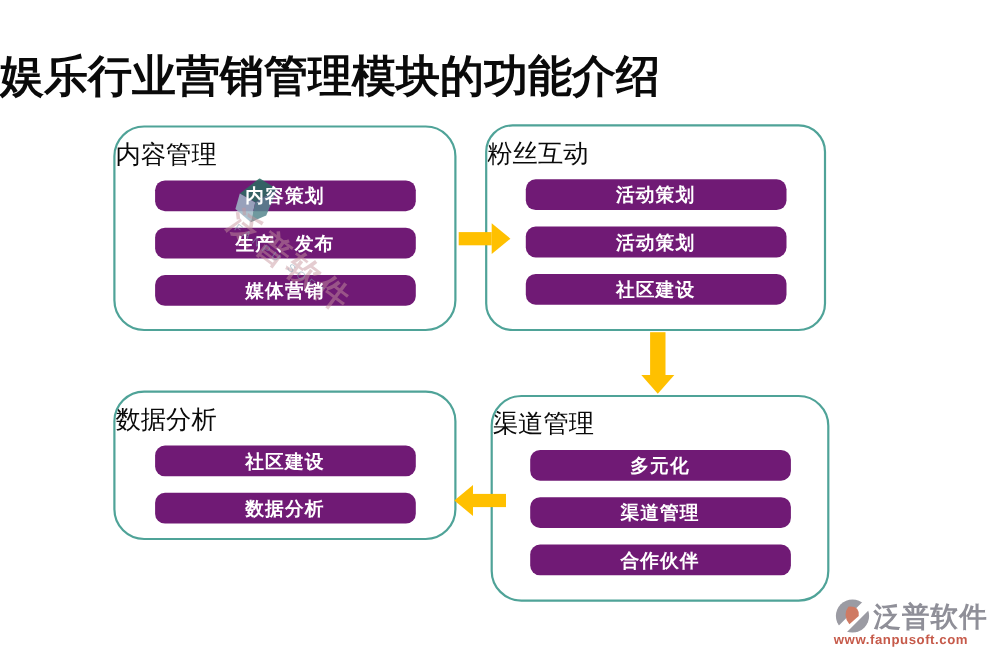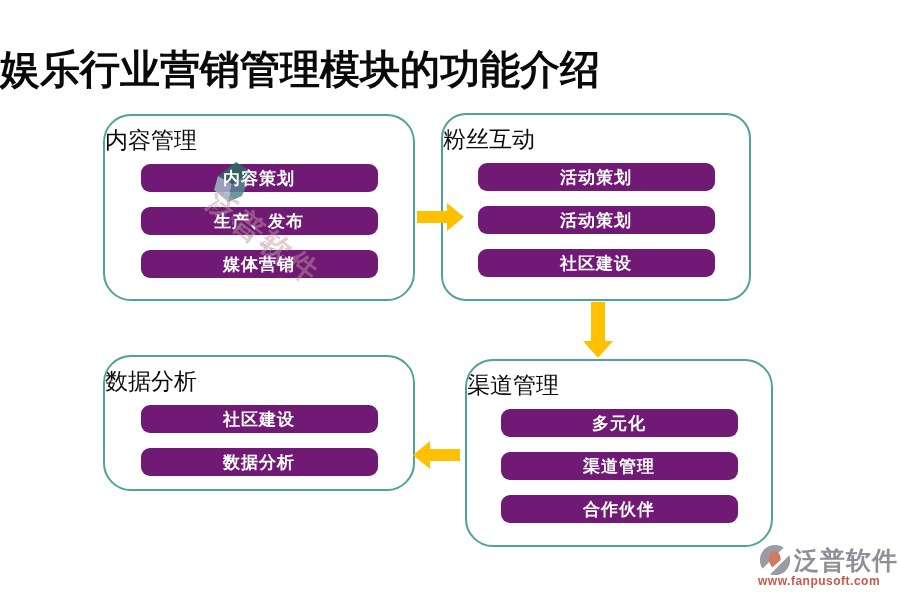--- a/index.html
+++ b/index.html
@@ -8,21 +8,21 @@
 
   .main-title{position:absolute;top:42px;left:0;width:100%;
               font-size:40px;font-weight:bold;color:#0a0a0a;white-space:nowrap;}
 
   
   .fbox{position:absolute;border:2px solid #4fa398;border-radius:28px;background:#ffffff;
         box-sizing:border-box;overflow:hidden;}
   #box-content{left:103px;top:114px;width:312px;height:187px;}
   #box-fans   {left:441px;top:113px;width:310px;height:188px;border-radius:25px;}
   #box-data   {left:103px;top:355px;width:312px;height:136px;}
-  #box-channel{left:465px;top:359px;width:308px;height:188px;}
+  #box-channel{left:446px;top:359px;width:308px;height:188px;}
   .btitle{position:relative;z-index:3;text-align:left;margin-top:9px;font-size:23px;color:#0a0a0a;}
   .bars{position:absolute;top:48px;left:0;width:100%;}
   .bar{position:relative;width:237px;height:28px;margin:0 auto 15px auto;background:#701a75;
        border-radius:9px;display:flex;align-items:center;justify-content:center;}
   .bar span{position:relative;z-index:3;color:#ffffff;font-weight:bold;font-size:17px;letter-spacing:1px;}
 
   
   .wm-diamond{position:absolute;left:103px;top:46px;z-index:2;opacity:.85;}
   .wm-text{position:absolute;left:118px;top:66px;z-index:2;font-size:30px;font-weight:bold;
            letter-spacing:3px;color:rgba(198,148,156,.48);transform:rotate(37deg);

